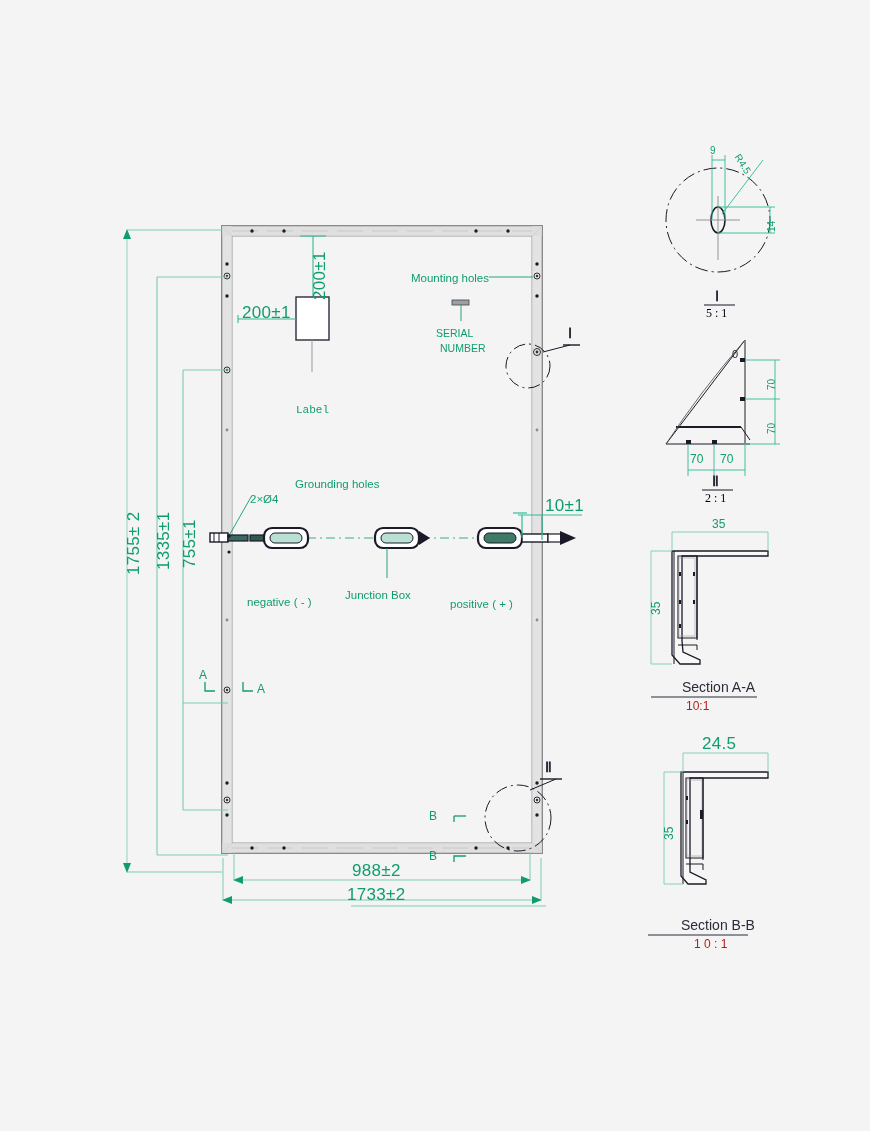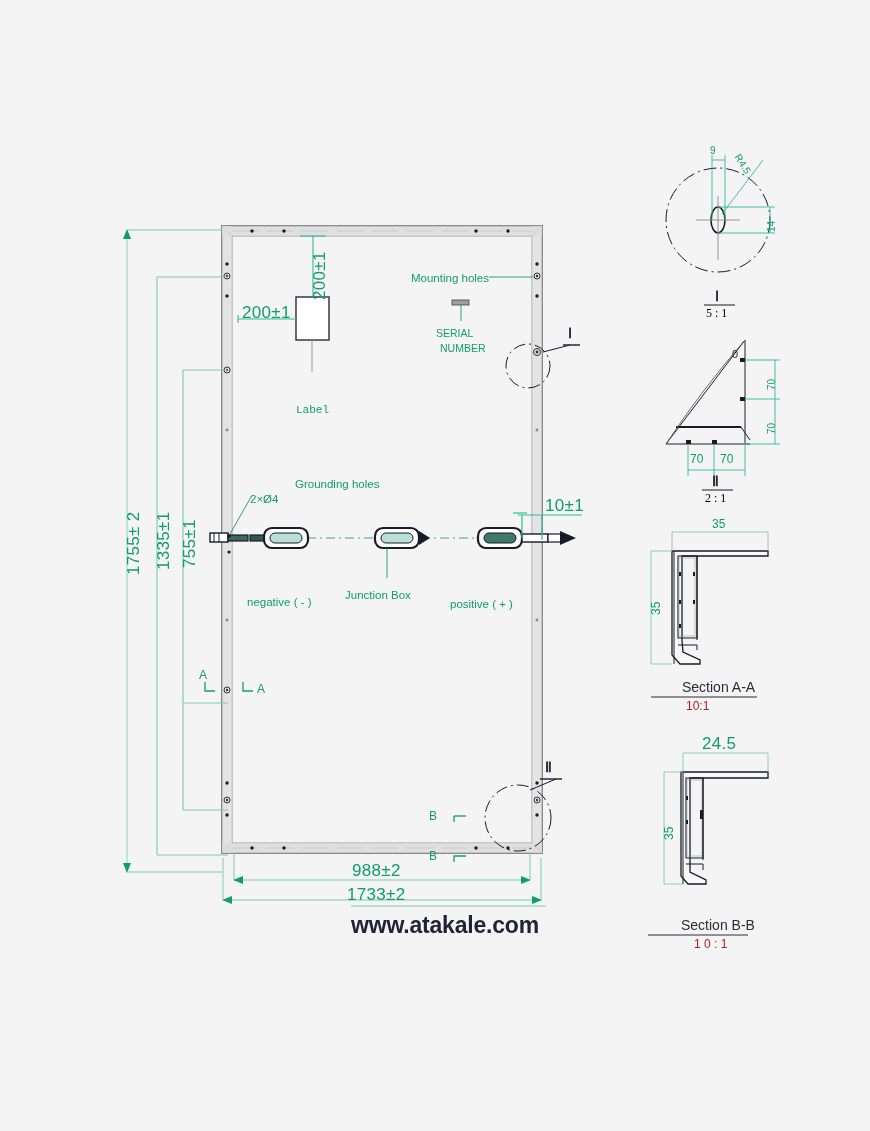--- a/index.html
+++ b/index.html
@@ -468,15 +468,14 @@
   <div class="lbl dim-sm" style="left:712px; top:517px;">35</div>
   <div class="lbl dim-sm vert" style="left:649px; top:615px;">35</div>
   <div class="sect-title" style="position:absolute; left:654px; top:679px;">Section A-A</div>
   <div class="sect-scale" style="position:absolute; left:686px; top:699px;">10:1</div>
 
   <div class="lbl dim" style="left:702px; top:734px;">24.5</div>
   <div class="lbl dim-sm vert" style="left:662px; top:840px;">35</div>
   <div class="sect-title" style="position:absolute; left:653px; top:917px;">Section B-B</div>
   <div class="sect-scale" style="position:absolute; left:694px; top:937px;">1 0 : 1</div>
 
-  <div id="watermark">www.atakale.com</div>
 
 </div>
 
 </body></html>

